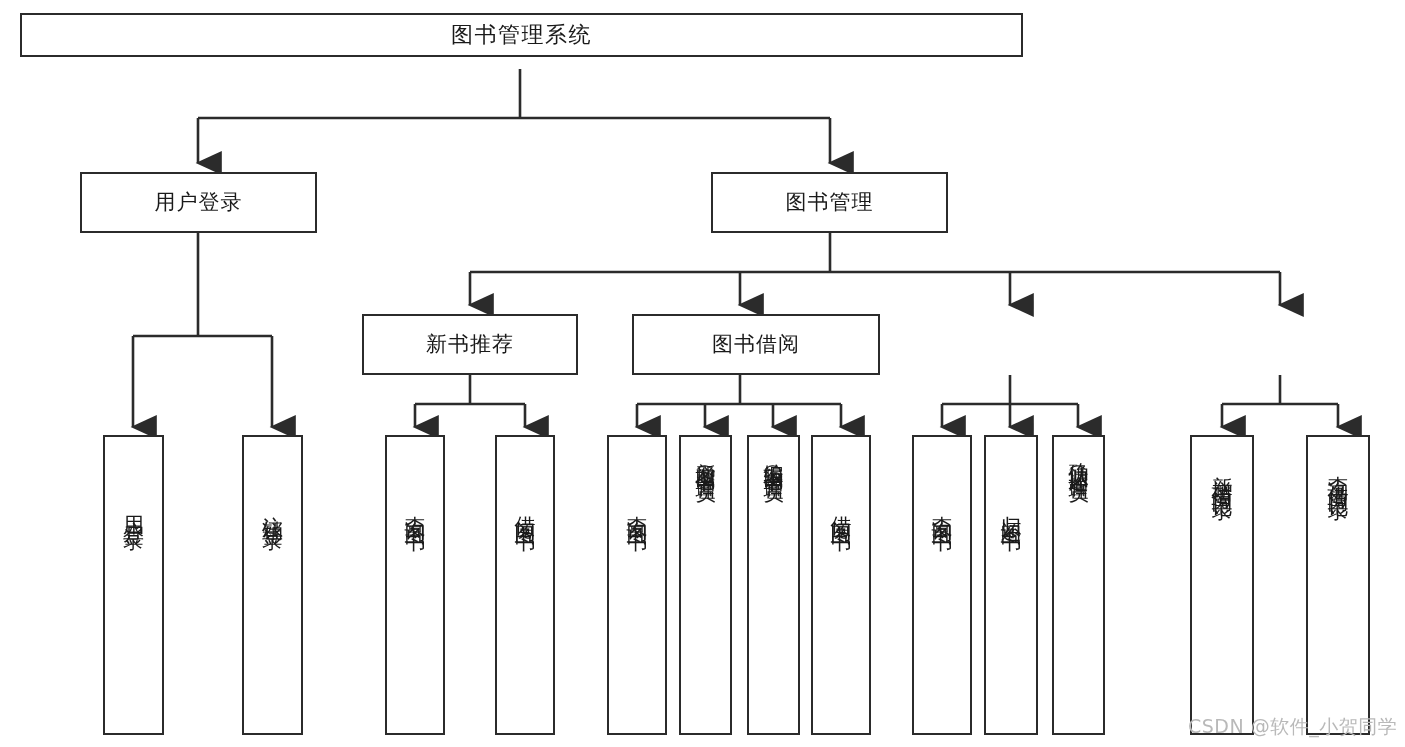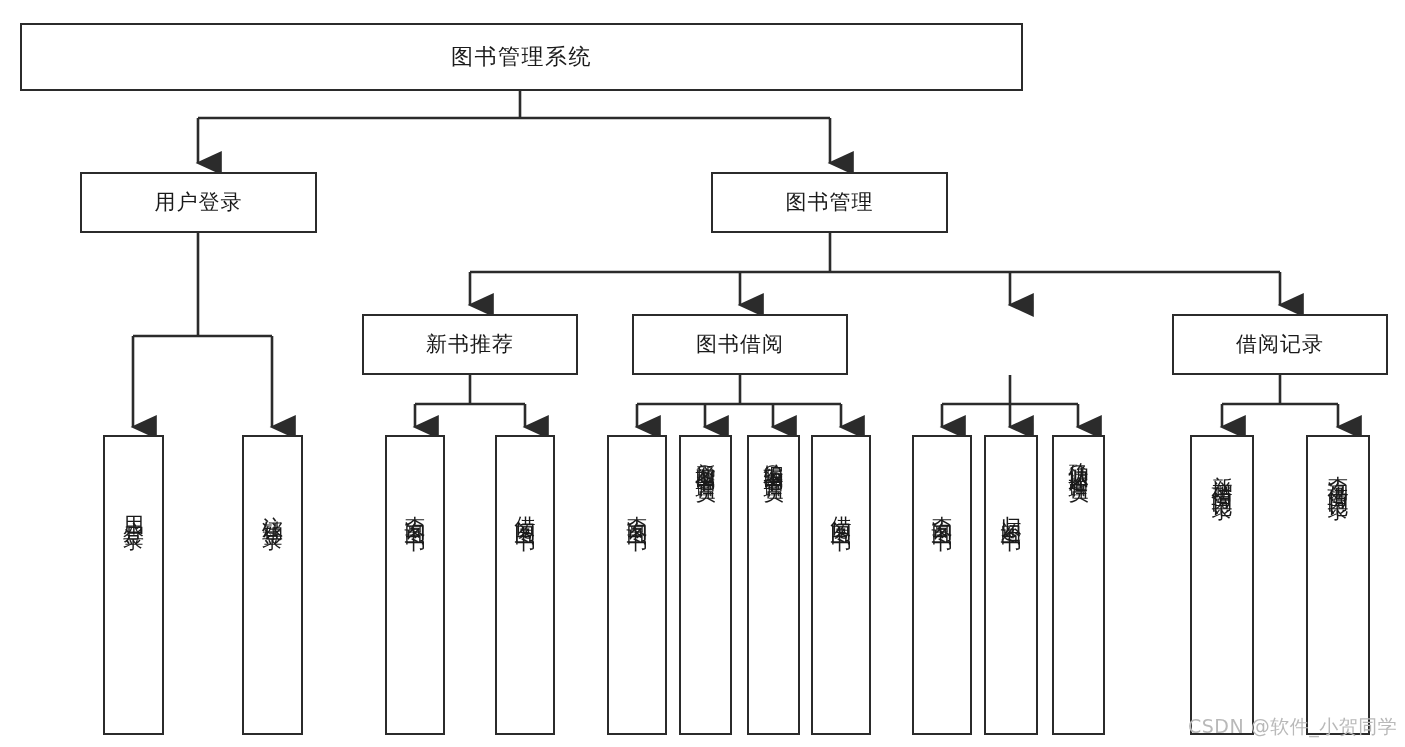--- a/index.html
+++ b/index.html
@@ -117,39 +117,36 @@
       <path d="M 1010 404 L 1010 427" marker-end="url(#arrow)"></path>
       <path d="M 1078 404 L 1078 427" marker-end="url(#arrow)"></path>
 
       <path d="M 1280 375 L 1280 404"></path>
       <path d="M 1222 404 L 1338 404"></path>
       <path d="M 1222 404 L 1222 427" marker-end="url(#arrow)"></path>
       <path d="M 1338 404 L 1338 427" marker-end="url(#arrow)"></path>
     </g>
   </svg>
 
-  <div class="node h root" style="left:20px; top:23px; width:1003px; height:68px;">
+  <div class="node h root" style="left:20px; top:13px; width:1003px; height:44px;">
     <span class="label">图书管理系统</span>
   </div>
 
   <div class="node h" style="left:80px; top:172px; width:237px; height:61px;">
     <span class="label">用户登录</span>
   </div>
   <div class="node h" style="left:711px; top:172px; width:237px; height:61px;">
     <span class="label">图书管理</span>
   </div>
 
   <div class="node h" style="left:362px; top:314px; width:216px; height:61px;">
     <span class="label">新书推荐</span>
   </div>
-  <div class="node h" style="left:632px; top:314px; width:216px; height:61px;">
+  <div class="node h" style="left:632px; top:314px; width:248px; height:61px;">
     <span class="label">图书借阅</span>
-  </div>
-  <div class="node h" style="left:1172px; top:314px; width:216px; height:61px;">
-    <span class="label">借阅记录</span>
   </div>
 
   <div class="node v" style="left:103px; top:435px; width:61px; height:300px; padding-top:62px;">
     <span class="label">用户登录</span>
   </div>
   <div class="node v" style="left:242px; top:435px; width:61px; height:300px; padding-top:62px;">
     <span class="label">注销登录</span>
   </div>
 
   <div class="node v" style="left:385px; top:435px; width:60px; height:300px; padding-top:62px;">

